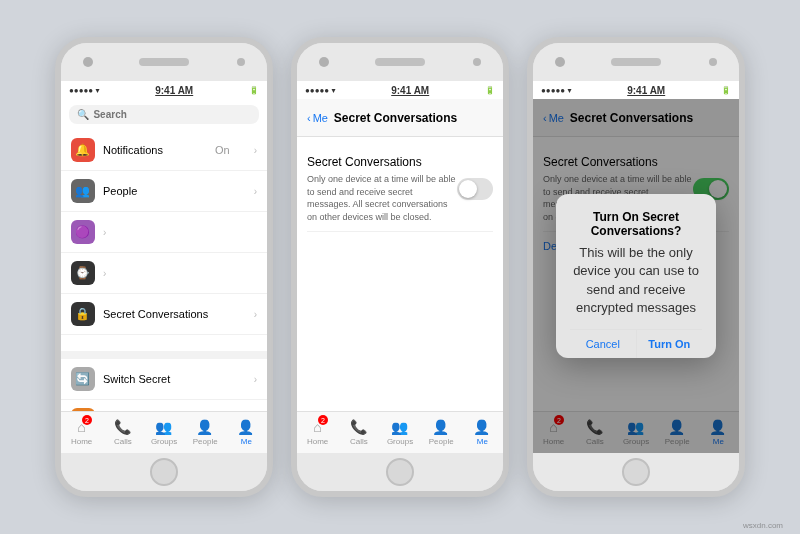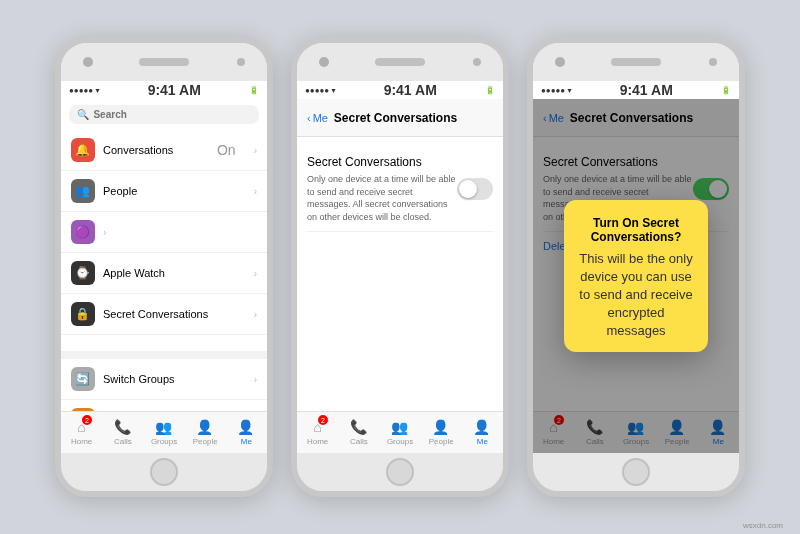--- a/index.html
+++ b/index.html
@@ -62,21 +62,21 @@
       background: white;
       display: flex;
       align-items: center;
       justify-content: space-between;
       padding: 2px 8px;
       font-size: 9px;
       color: #333;
       height: 18px;
       flex-shrink: 0;
     }
-    .status-bar .time { font-weight: 600; font-size: 14px; }
+    .status-bar .time { font-weight: 600; font-size: 10px; text-decoration: underline; }
 
     .screen {
       background: white;
       flex: 1;
       display: flex;
       flex-direction: column;
       overflow: hidden;
     }
 
     
@@ -148,23 +148,23 @@
       display: flex; align-items: center; justify-content: center;
       flex-shrink: 0;
       font-size: 12px;
     }
     .settings-item .item-text {
       flex: 1;
       font-size: 11px;
       color: #000;
     }
     .settings-item .item-value {
-      font-size: 14px;
+      font-size: 11px;
       color: #999;
-      margin-right: 10px;
+      margin-right: 16px;
     }
     .settings-item .chevron {
       color: #c0c0c0;
       font-size: 10px;
     }
     .section-divider {
       height: 8px;
       background: #f2f2f2;
     }
 
@@ -255,23 +255,23 @@
     .overlay {
       position: absolute;
       top: 0; left: 0; right: 0; bottom: 0;
       background: rgba(0,0,0,0.4);
       display: flex;
       align-items: center;
       justify-content: center;
       z-index: 10;
     }
     .dialog {
-      background: #fde047;
+      background: #e5e5e5;
       border-radius: 12px;
-      width: 144px;
+      width: 160px;
       padding: 16px 14px 0;
       box-shadow: 0 8px 32px rgba(0,0,0,0.3);
     }
     .dialog-title {
       font-size: 12px;
       font-weight: 700;
       text-align: center;
       margin-bottom: 6px;
       color: #000;
     }
@@ -322,50 +322,49 @@
   <div class="screen">
     <div class="search-bar">
       <span class="search-icon">🔍</span>
       <input type="text" style="font-size: 10px; color: rgb(153, 153, 153);" placeholder="Search">
     </div>
     <div class="settings-list">
 
       <div class="settings-section">
         <div class="settings-item">
           <div class="icon-box" style="background:#e74c3c;">🔔</div>
-          <span class="item-text">Conversations</span>
+          <span class="item-text">Notifications</span>
           <span class="item-value">On</span>
           <span class="chevron">›</span>
         </div>
         <div class="settings-item">
           <div class="icon-box" style="background:#666;">👥</div>
           <span class="item-text">People</span>
           <span class="chevron">›</span>
         </div>
         <div class="settings-item">
           <div class="icon-box" style="background:#9b59b6;">🟣</div>
           <span class="chevron">›</span>
         </div>
         <div class="settings-item">
           <div class="icon-box" style="background:#333;">⌚</div>
-          <span class="item-text">Apple Watch</span>
           <span class="chevron">›</span>
         </div>
         <div class="settings-item">
           <div class="icon-box" style="background:#333;">🔒</div>
           <span class="item-text">Secret Conversations</span>
           <span class="chevron">›</span>
         </div>
       </div>
       <div class="section-divider"></div>
 
       <div class="settings-section">
         <div class="settings-item">
           <div class="icon-box" style="background:#aaa;">🔄</div>
-          <span class="item-text">Switch Groups</span>
+          <span class="item-text">Switch Secret</span>
           <span class="chevron">›</span>
         </div>
         <div class="settings-item">
           <div class="icon-box" style="background:#e67e22;">⚠</div>
 
         </div>
 
       </div>
     </div>
     <div class="tab-bar">
@@ -516,20 +515,24 @@
       <div class="tab-item active">
         <span class="tab-icon" style="color:#1877f2;">👤</span>
         <span style="color:#1877f2;">Me</span>
       </div>
     </div>
 
     <div class="overlay">
       <div class="dialog">
         <div class="dialog-title">Turn On Secret Conversations?</div>
         <div class="dialog-msg">This will be the only device you can use to send and receive encrypted messages</div>
+        <div class="dialog-buttons">
+          <div class="dialog-btn cancel">Cancel</div>
+          <div class="dialog-btn confirm">Turn On</div>
+        </div>
       </div>
     </div>
   </div>
   <div class="phone-bottom">
     <div class="home-button"></div>
   </div>
 </div>
 
 <div class="watermark">wsxdn.com</div>
 

